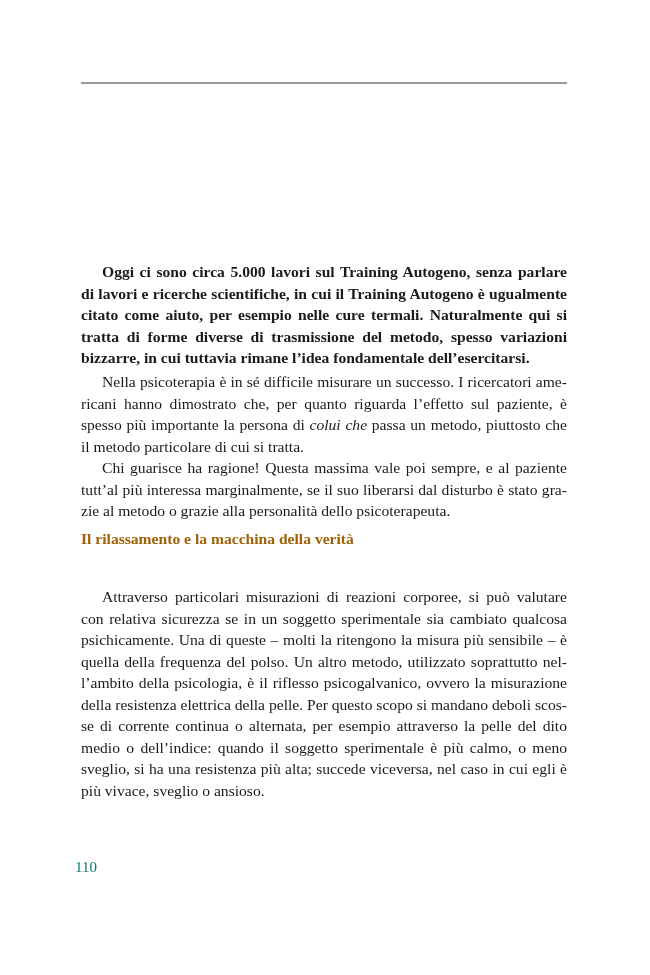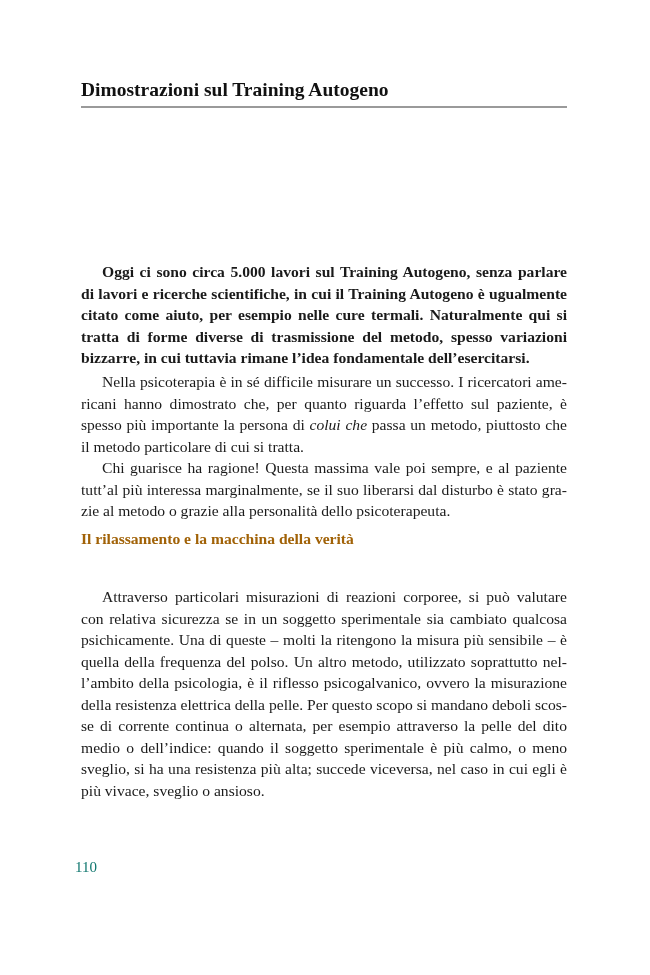--- a/index.html
+++ b/index.html
@@ -67,21 +67,20 @@
     font-size: 15px;
     line-height: 18px;
     color: #0f766e;
   }
   em { }
 </style>
 </head>
 <body>
 
 <div class="page-header">
-  <h1 class="page-title">Dimostrazioni sul Training Autogeno</h1>
   <div class="header-rule"></div>
 </div>
 
 <div class="body-text block1">
   <p>Oggi ci sono circa 5.000 lavori sul Training Autogeno, senza parlare di la­vori e ricerche scientifiche, in cui il Training Autogeno è ugualmente citato come aiuto, per esempio nelle cure termali. Naturalmente qui si tratta di for­me diverse di trasmissione del metodo, spesso variazioni bizzarre, in cui tut­tavia rimane l’idea fondamentale dell’esercitarsi.</p>
 </div>
 
 <div class="body-text block2">
   <p><span>Nella psicoterapia è in sé difficile misurare un successo. I ricercatori ame­ricani hanno dimostrato che, per quanto riguarda l’effetto sul paziente, è spesso più importante la persona di </span><em>colui che</em><span> passa un metodo, piuttosto che il metodo particolare di cui si tratta.</span></p>
   <p>Chi guarisce ha ragione! Questa massima vale poi sempre, e al paziente tutt’al più interessa marginalmente, se il suo liberarsi dal disturbo è stato gra­zie al metodo o grazie alla personalità dello psicoterapeuta.</p>

